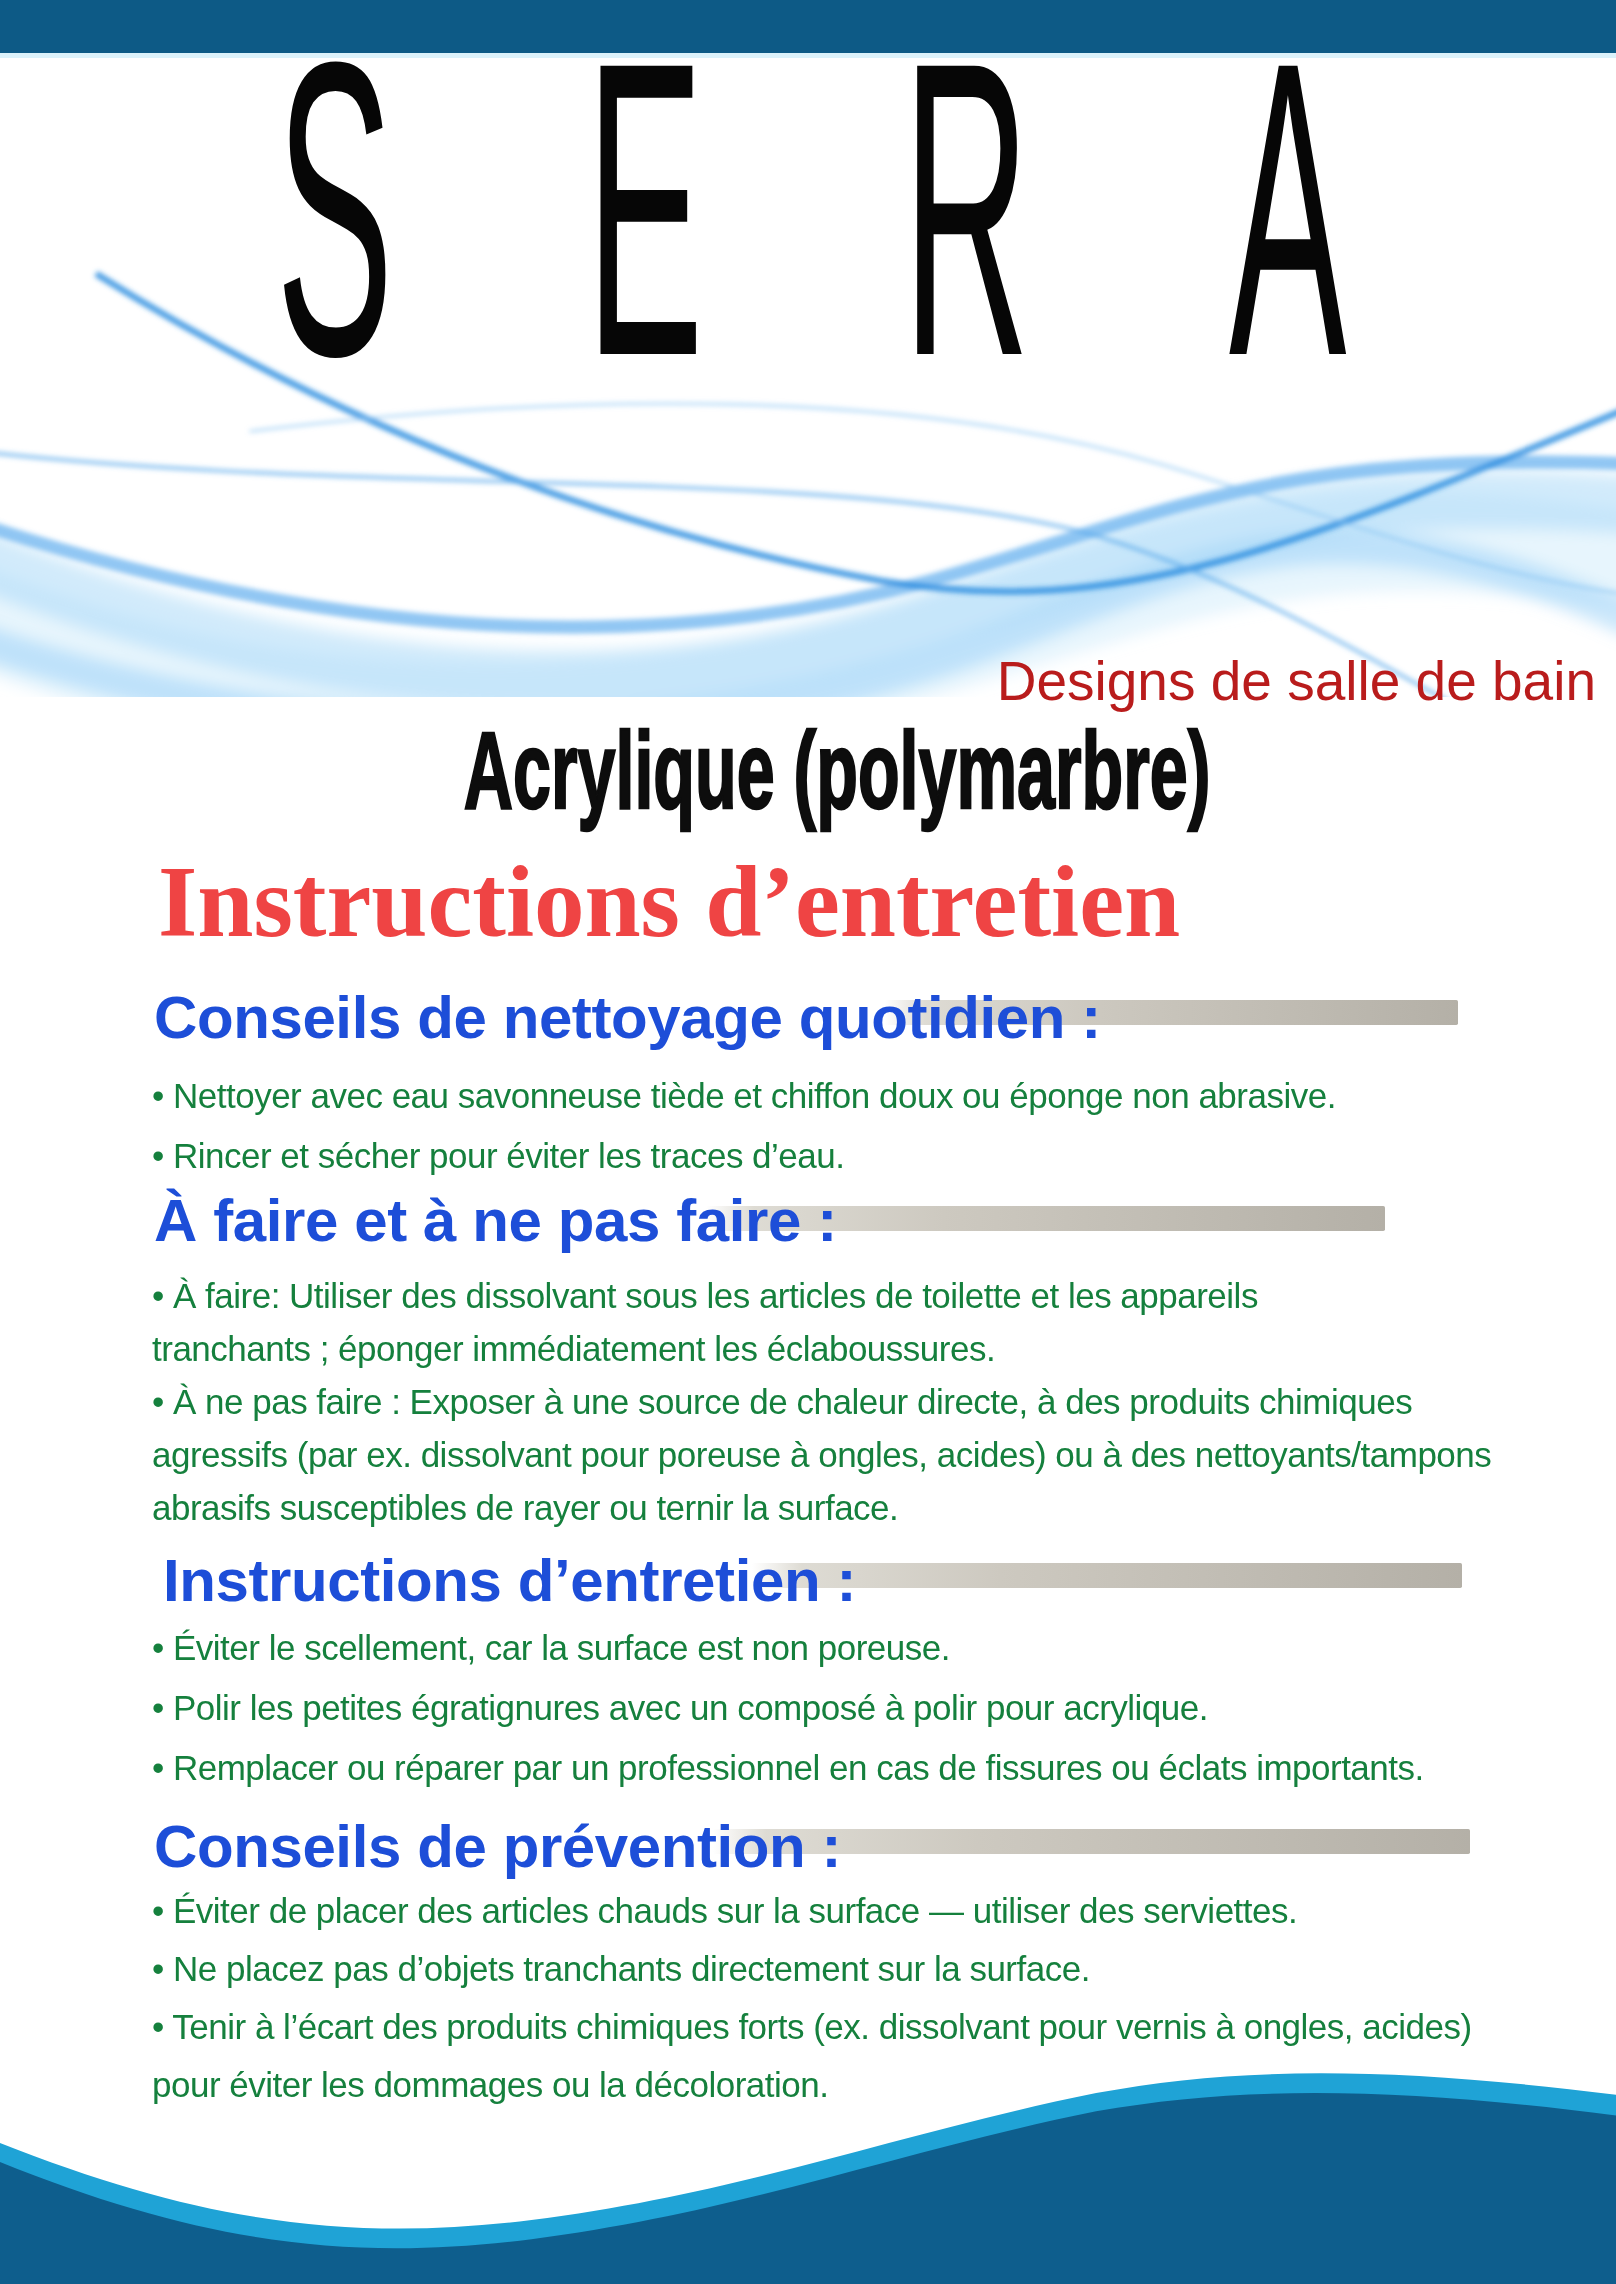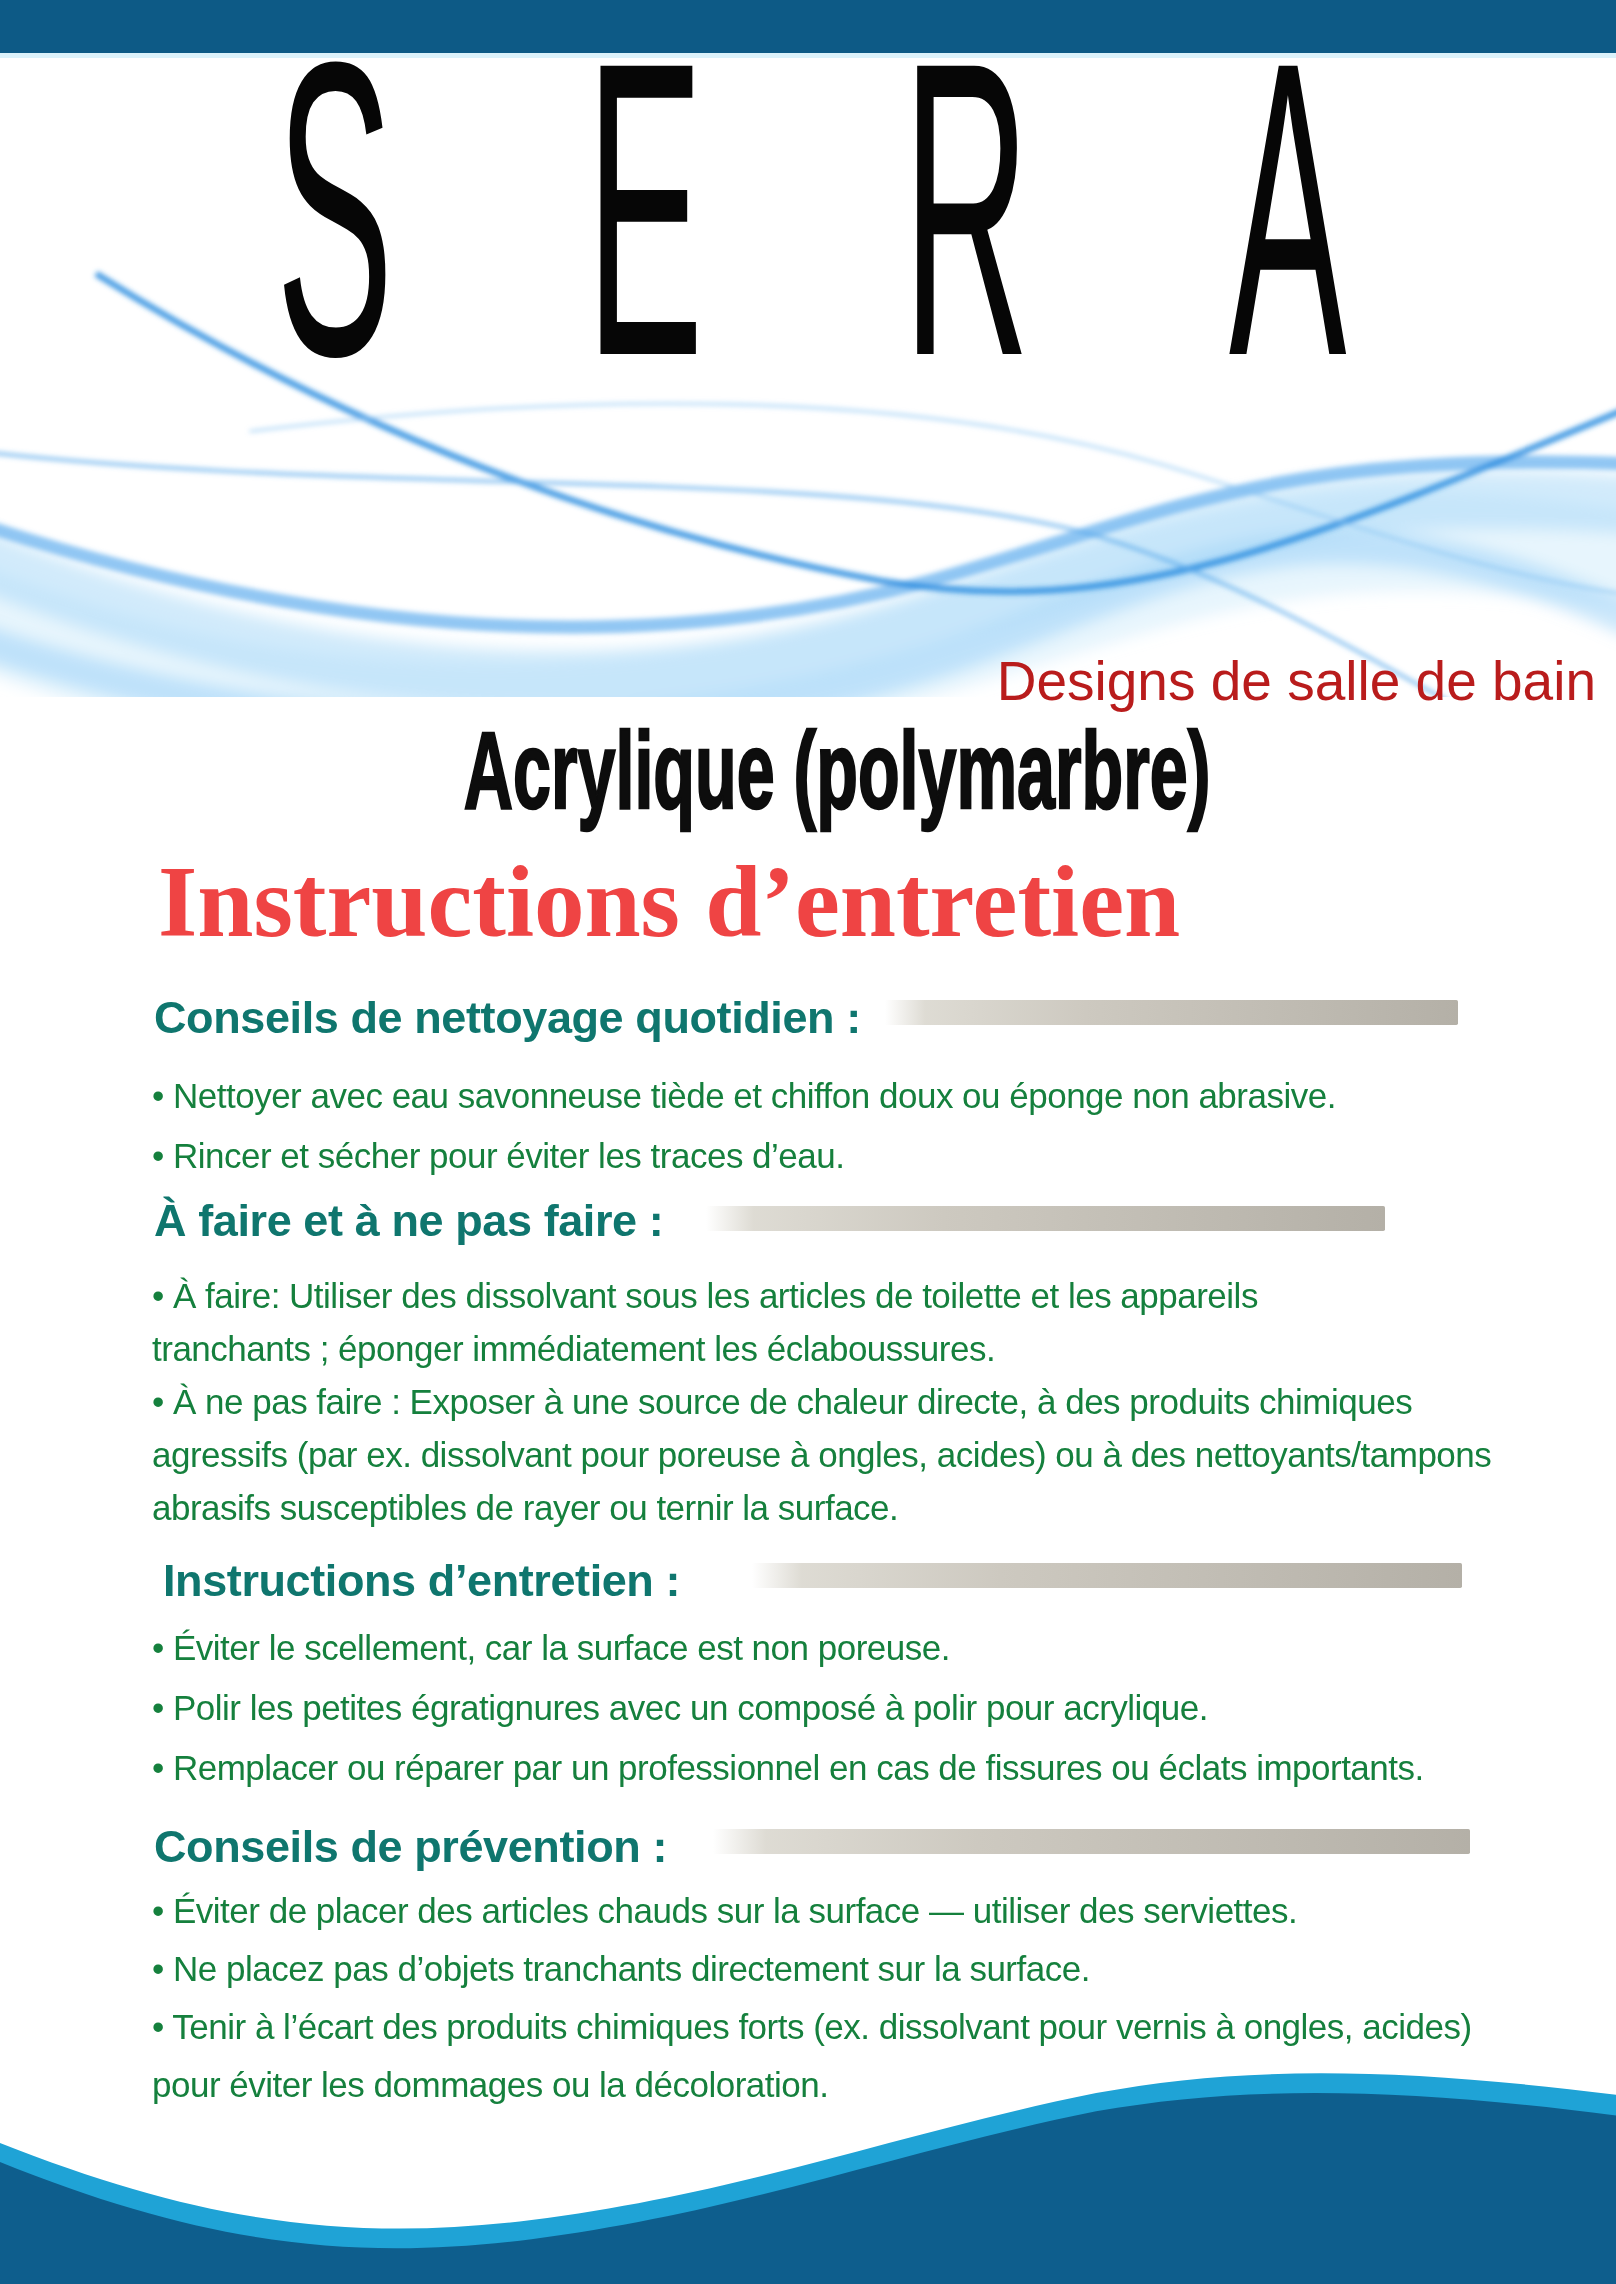--- a/index.html
+++ b/index.html
@@ -46,21 +46,21 @@
 
   
   .page-title{
     position:absolute;left:158px;top:844px;
     font-size:101px;font-weight:700;color:#ef4444;white-space:nowrap;font-family:Liberation Serif, serif;
   }
 
   
   .section-heading{
     position:absolute;left:154px;height:61px;line-height:61px;
-    font-size:45px;font-weight:700;color:#0f766e;letter-spacing:-0.4px;
+    font-size:60px;font-weight:700;color:#1d4ed8;letter-spacing:-0.4px;
     white-space:nowrap;z-index:2;
   }
   .hbar{
     position:absolute;height:25px;z-index:1;border-radius:1.7px;
     background:linear-gradient(90deg, rgba(213,210,201,0) 0%, rgba(216,213,204,0.85) 7%, #cdc9c0 35%, #b4b0a7 100%);
   }
   .lines{position:absolute;left:152px;z-index:2;}
   .body-line{
     font-size:35px;letter-spacing:-0.5px;color:#15803d;white-space:nowrap;
   }

